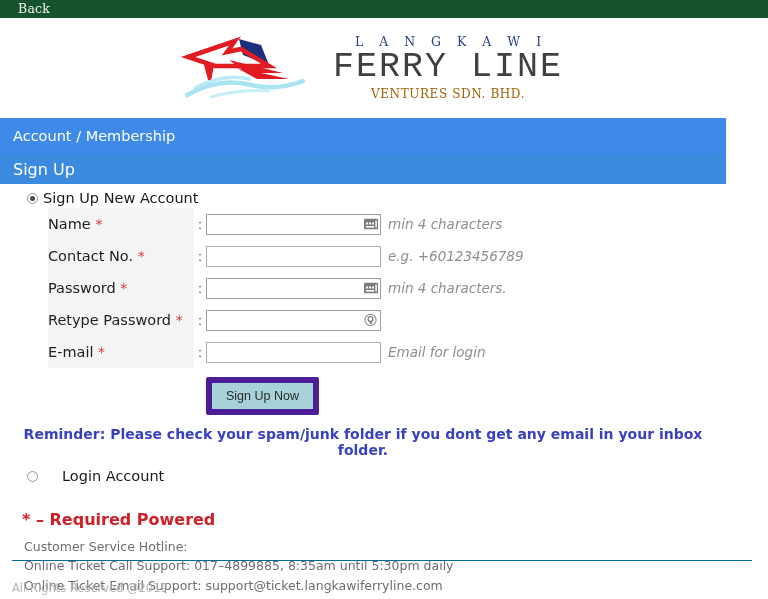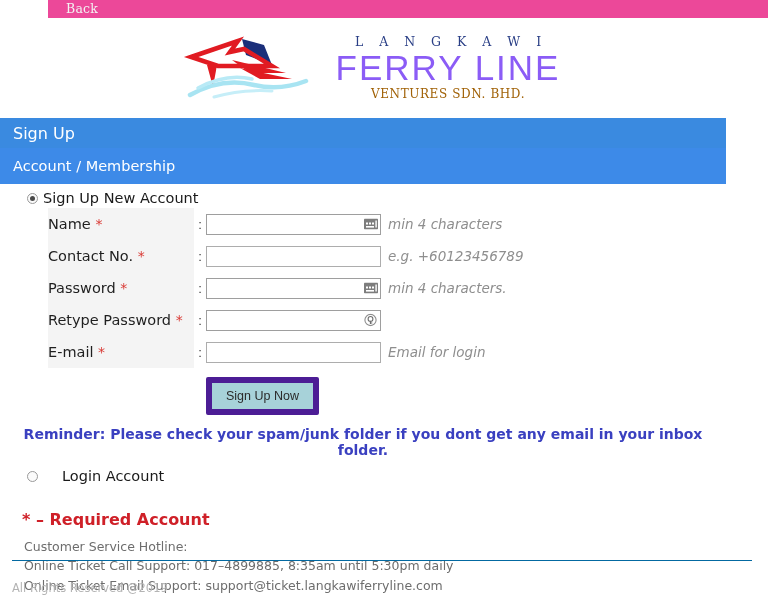--- a/index.html
+++ b/index.html
@@ -10,25 +10,24 @@
     width: 768px;
     height: 599px;
     overflow: hidden;
     background: #ffffff;
     font-family: "Liberation Sans", "DejaVu Sans", sans-serif;
   }
 
   
   .topbar {
     height: 18px;
-    background: #ec4899;
+    background: #14532d;
     display: flex;
     align-items: center;
     padding-left: 18px;
-    margin-left: 48px;
   }
   .topbar-back {
     color: #f2f2f2;
     font-size: 12.5px;
     line-height: 1;
     font-family: "DejaVu Serif", "Liberation Serif", serif;
     letter-spacing: .2px;
   }
 
   
@@ -54,24 +53,24 @@
   }
   .logo-langkawi {
     font-family: "DejaVu Serif", "Liberation Serif", serif;
     font-size: 12.5px;
     letter-spacing: 6px;
     color: #2a3f86;
     margin-bottom: 2px;
     padding-left: 6px;
   }
   .logo-ferry {
-    font-family: Liberation Sans, sans-serif;
+    font-family: Liberation Mono, monospace;
     font-size: 35px;
     letter-spacing: 2px;
-    color: #8b5cf6;
+    color: #404040;
     font-weight: 400;
     line-height: 1.02;
   }
   .logo-ventures {
     font-family: "DejaVu Serif", "Liberation Serif", serif;
     font-size: 12px;
     letter-spacing: .6px;
     color: #a16207;
     margin-top: 2px;
   }
@@ -270,22 +269,22 @@
     </span>
     <span class="logo-type">
       <span class="logo-langkawi">L A N G K A W I</span>
       <span class="logo-ferry">FERRY LINE</span>
       <span class="logo-ventures">VENTURES SDN. BHD.</span>
     </span>
   </div>
 </div>
 
 <div class="bluewrap">
+  <div class="bluebar bluebar-sub">Account / Membership</div>
   <div class="bluebar bluebar-title">Sign Up</div>
-  <div class="bluebar bluebar-sub">Account / Membership</div>
 </div>
 
 <div class="optionrow">
   <span class="radio checked"></span>
   <span class="option-label">Sign Up New Account</span>
 </div>
 
 <table class="formtable">
   <tbody>
     <tr>
@@ -392,21 +391,21 @@
   <button class="signup-btn">Sign Up Now</button>
 </div>
 
 <div class="reminder">Reminder: Please check your spam/junk folder if you dont get any email in your inbox folder.</div>
 
 <div class="optionrow second">
   <span class="radio"></span>
   <span class="option-label">Login Account</span>
 </div>
 
-<div class="required-title">* – Required Account</div>
+<div class="required-title">* – Required Powered</div>
 <div class="contact">
   <div>Customer Service Hotline:</div>
   <div>Online Ticket Call Support: 017–4899885, 8:35am until 5:30pm daily</div>
   <div>Online Ticket Email Support: support@ticket.langkawiferryline.com</div>
 </div>
 
 <div class="footer">
   <span>All Rights Reserved @2019</span>
 </div>
 

